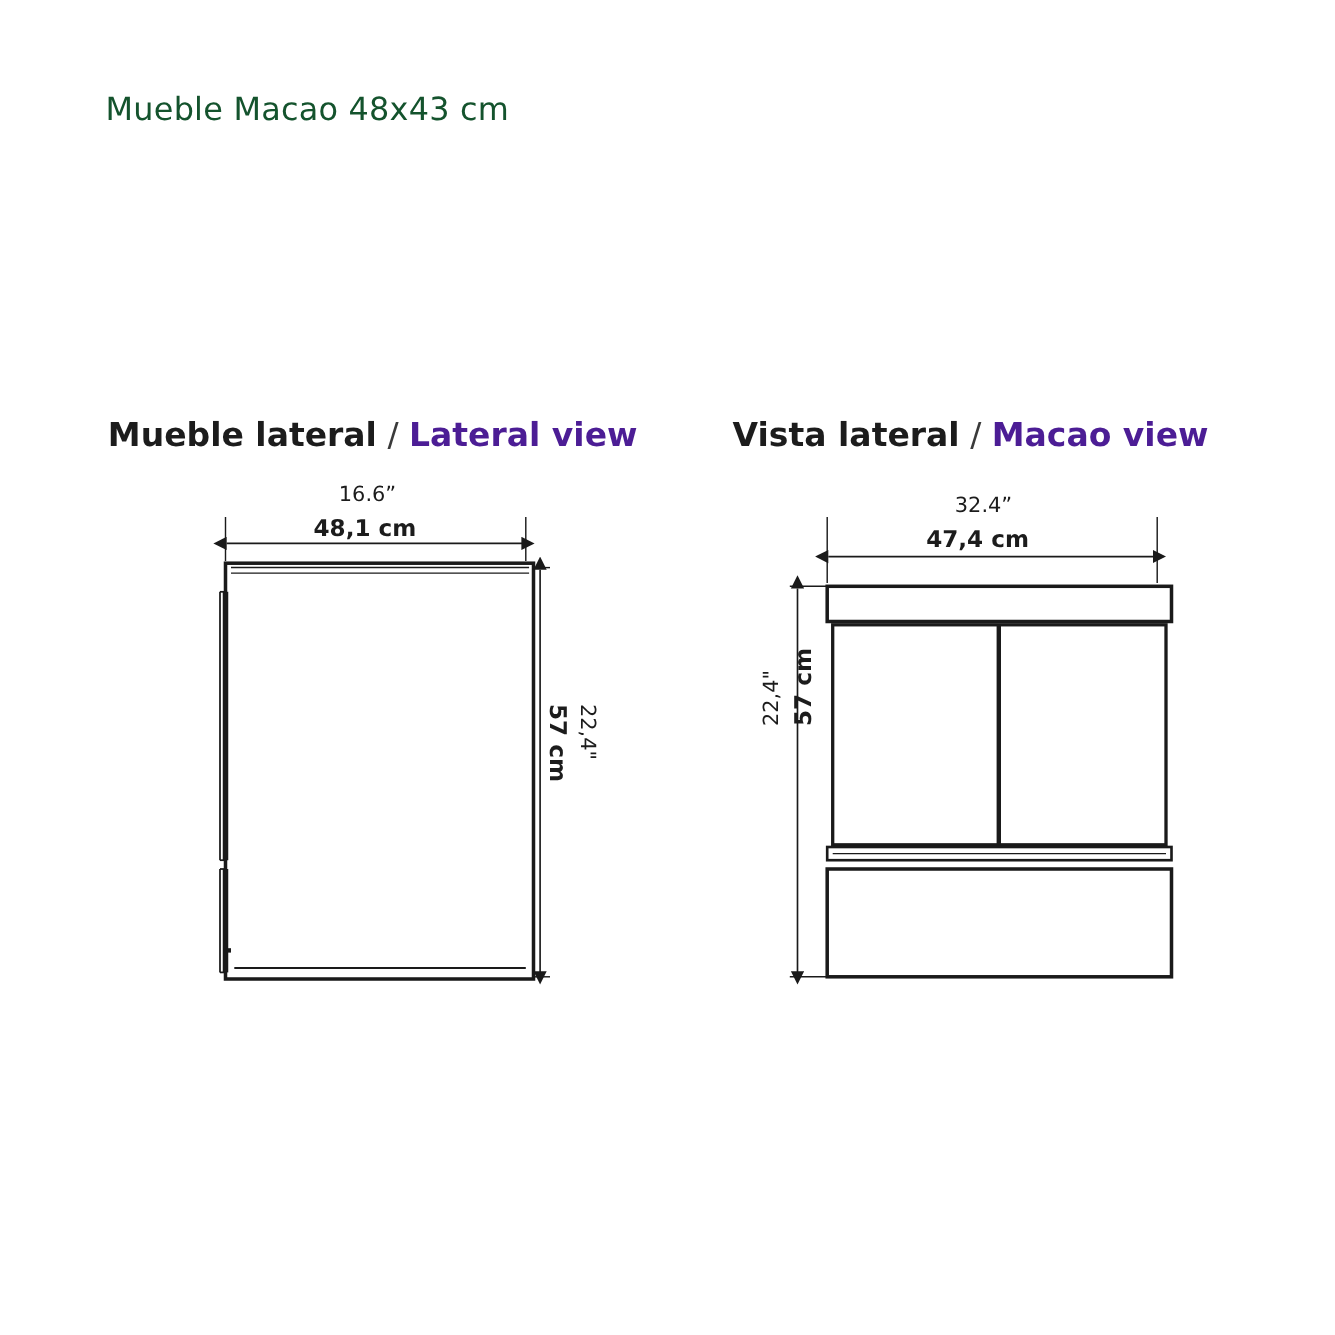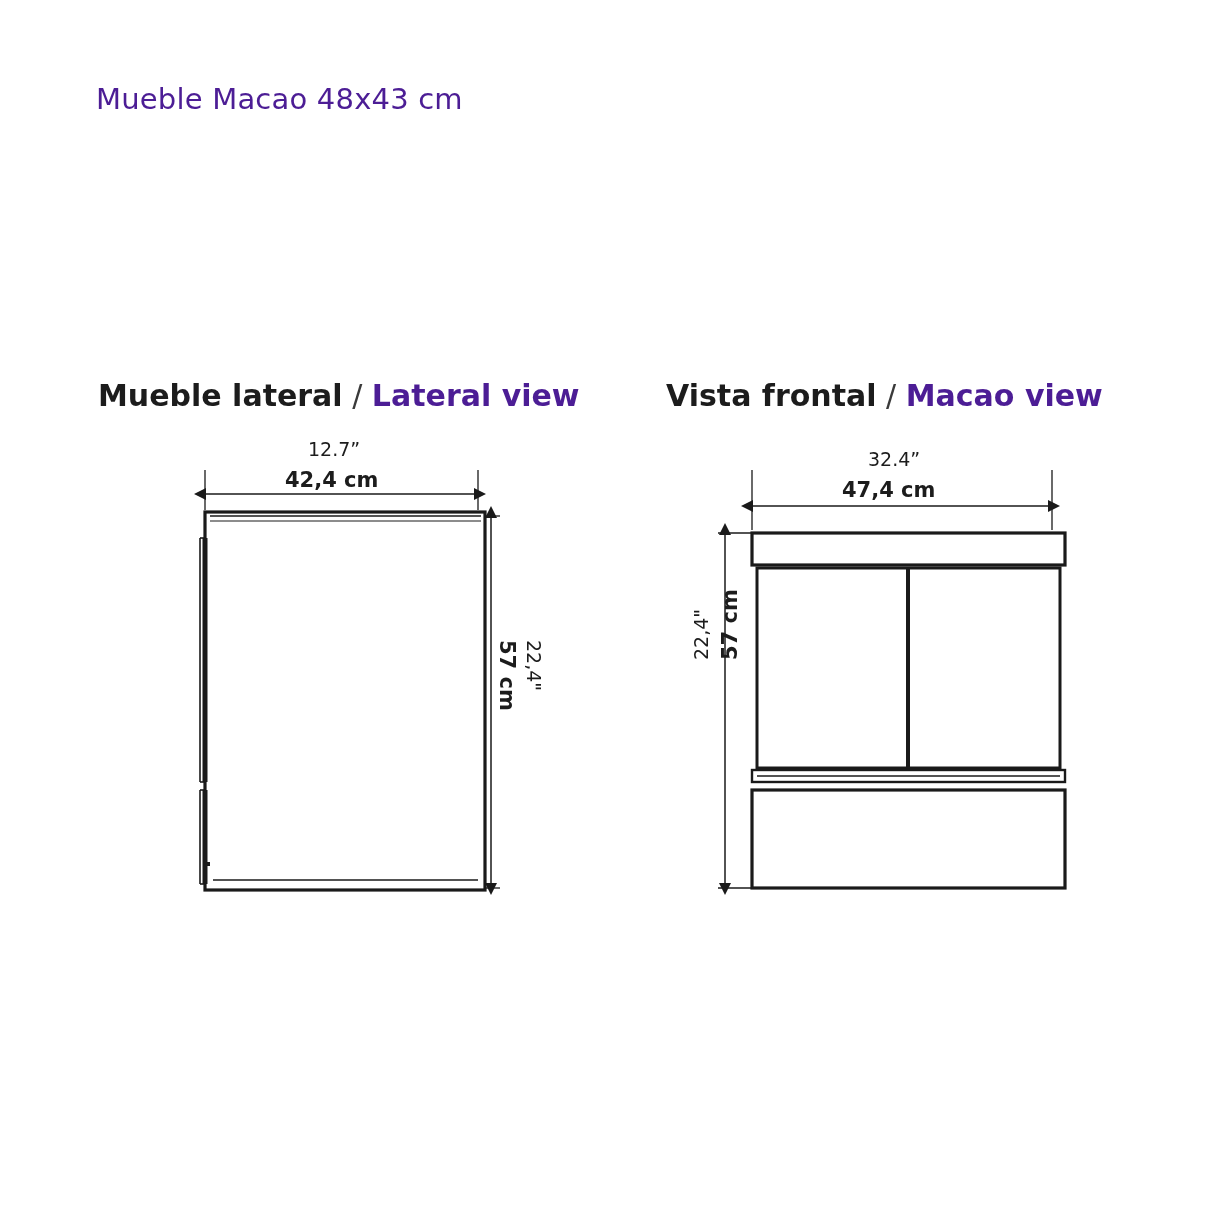--- a/index.html
+++ b/index.html
@@ -17,21 +17,21 @@
   }
 
   
   .page-title {
     position: absolute;
     left: 96px;
     top: 82px;
     font-size: 29px;
     font-weight: 400;
     letter-spacing: 0.2px;
-    color: #4c1d95;
+    color: #14532d;
     white-space: nowrap;
     text-align: center;
   }
 
   
   .view-heading {
     position: absolute;
     font-size: 30px;
     white-space: nowrap;
     color: #1c1c1c;
@@ -78,21 +78,21 @@
 </head>
 <body>
 
 <div class="page-title">Mueble Macao 48x43 cm</div>
 
 <div class="view-heading" id="heading-lateral">
   <span class="es">Mueble lateral</span><span class="sep"> / </span><span class="en">Lateral view</span>
 </div>
 
 <div class="view-heading" id="heading-frontal">
-  <span class="es">Vista frontal</span><span class="sep"> / </span><span class="en">Macao view</span>
+  <span class="es">Vista lateral</span><span class="sep"> / </span><span class="en">Macao view</span>
 </div>
 
 <svg class="diagram" viewBox="0 0 1214 1214">
   <defs>
     <marker id="arrowStart" markerWidth="10" markerHeight="10" refX="8" refY="4" orient="auto">
       <path d="M8,0 L0,4 L8,8 z" fill="#1a1a1a"></path>
     </marker>
     <marker id="arrowEnd" markerWidth="10" markerHeight="10" refX="2" refY="4" orient="auto">
       <path d="M0,0 L8,4 L0,8 z" fill="#1a1a1a"></path>
     </marker>
@@ -143,22 +143,22 @@
     <line x1="752" y1="470" x2="752" y2="530" stroke="#1a1a1a" stroke-width="1.3"></line>
     <line x1="1052" y1="470" x2="1052" y2="530" stroke="#1a1a1a" stroke-width="1.3"></line>
     <line x1="753" y1="506" x2="1051" y2="506" stroke="#1a1a1a" stroke-width="1.5" marker-start="url(#arrowStart)" marker-end="url(#arrowEnd)"></line>
 
     <line x1="718" y1="533" x2="752" y2="533" stroke="#1a1a1a" stroke-width="1.3"></line>
     <line x1="718" y1="888" x2="752" y2="888" stroke="#1a1a1a" stroke-width="1.3"></line>
     <line x1="725" y1="535" x2="725" y2="886" stroke="#1a1a1a" stroke-width="1.5" marker-start="url(#arrowStart)" marker-end="url(#arrowEnd)"></line>
   </g>
 </svg>
 
-<div class="lbl inch" style="left:308px; top:438px;">12.7”</div>
-<div class="lbl cm" style="left:285px; top:468px;">42,4 cm</div>
+<div class="lbl inch" style="left:308px; top:438px;">16.6”</div>
+<div class="lbl cm" style="left:285px; top:468px;">48,1 cm</div>
 
 <div class="vlbl" style="left:545px; top:640px; font-size:19px; transform: rotate(90deg);">22,4"</div>
 <div class="vlbl" style="left:519px; top:640px; font-size:21px; font-weight:bold; transform: rotate(90deg);">57 cm</div>
 
 <div class="lbl inch" style="left:868px; top:448px;">32.4”</div>
 <div class="lbl cm" style="left:842px; top:478px;">47,4 cm</div>
 
 <div class="vlbl" style="left:690px; top:660px; font-size:19px; transform: rotate(-90deg);">22,4"</div>
 <div class="vlbl" style="left:718px; top:660px; font-size:21px; font-weight:bold; transform: rotate(-90deg);">57 cm</div>
 

